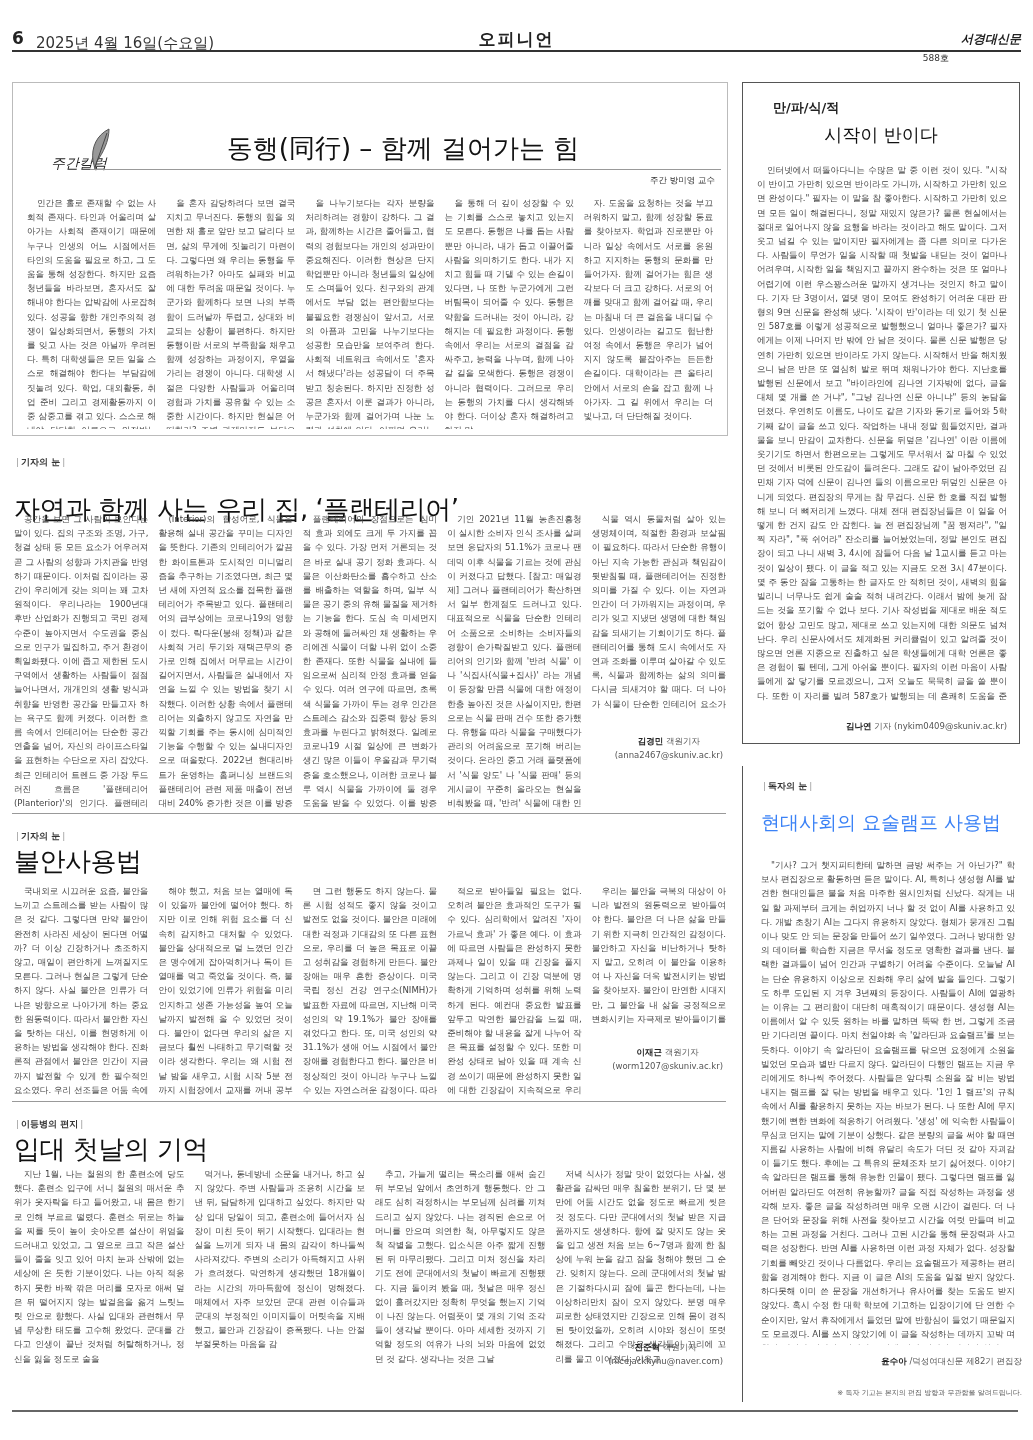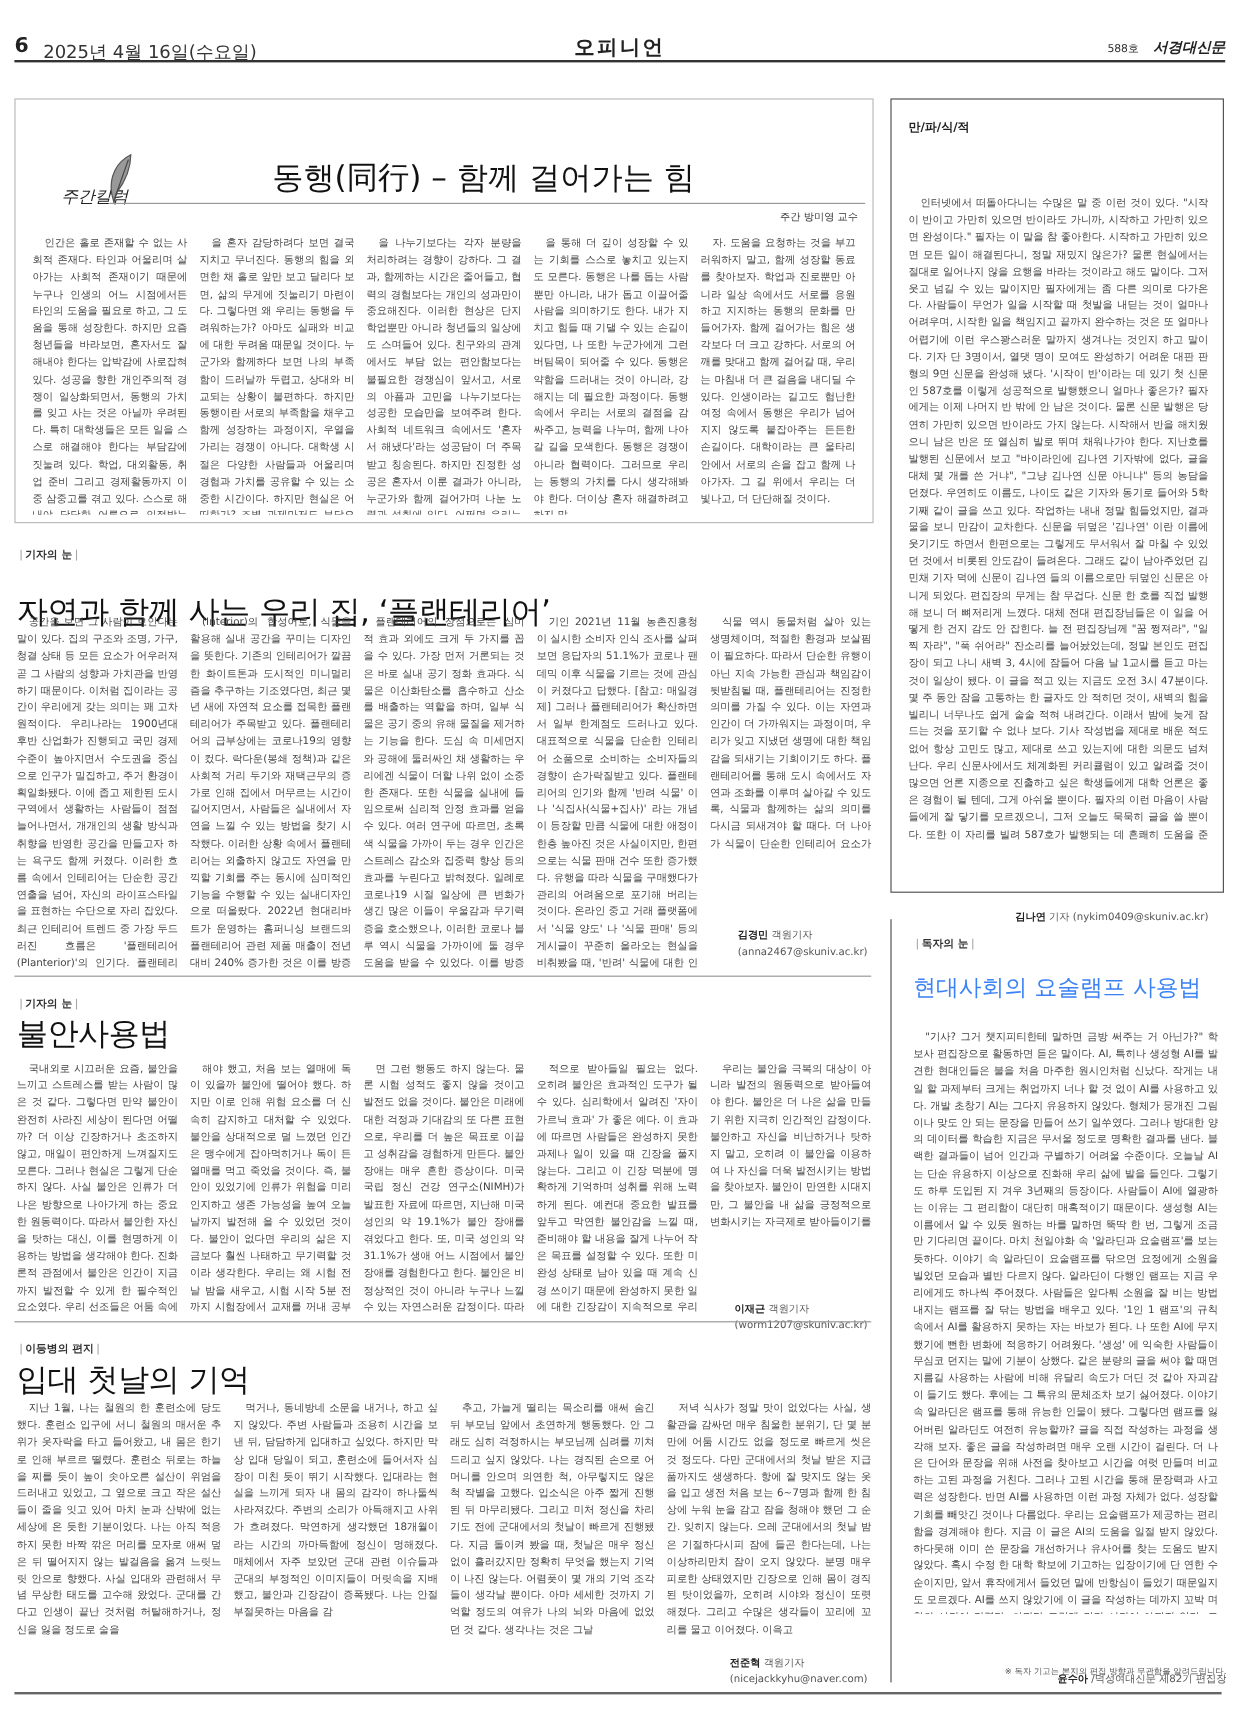--- a/index.html
+++ b/index.html
@@ -3,31 +3,31 @@
 <meta charset="utf-8">
 <style>
   html, body { margin:0; padding:0; background:#fff; }
   body { width:1033px; height:1440px; position:relative; overflow:hidden;
          font-family:"DejaVu Sans", "Liberation Sans", sans-serif; color:#333; }
   .abs { position:absolute; }
   .hdr { top:28px; left:12px; right:12px; height:22px; border-bottom:2px solid #333; }
   .hdr .pg { position:absolute; left:0; top:0; font-size:17px; font-weight:bold; color:#222; }
   .hdr .date { position:absolute; left:24px; top:6px; font-size:15px; color:#333; }
   .hdr .sec { position:absolute; left:0; right:0; top:0; text-align:center; font-size:17px; font-weight:bold; letter-spacing:2px; color:#222; }
-  .hdr .issue { position:absolute; right:72px; top:6px; font-size:9px; color:#333; }
+  .hdr .issue { position:absolute; right:72px; top:24px; font-size:9px; color:#333; }
   .hdr .paper { position:absolute; right:0; top:3px; font-size:12px; font-weight:bold; font-style:italic; color:#222; }
 
   .col-box { border:1px solid #bbb; }
   .body-text { font-size:8.6px; line-height:14.2px; color:#444; text-align:justify; }
   .cols { display:flex; gap:10px; }
   .cols > div { flex:1; overflow:hidden; }
   .kicker { font-size:9px; color:#333; font-weight:bold; }
   .kicker .bar { color:#999; font-weight:normal; padding:0 2px; }
   .h1 { font-size:26px; color:#111; font-weight:normal; letter-spacing:-0.5px; }
-  .byline { font-size:8.5px; color:#555; text-align:left; line-height:14px;margin-top:39px; }
+  .byline { font-size:8.5px; color:#555; text-align:center; line-height:14px; }
   .byline b { color:#222; }
   .rule { height:2px; background:#888; }
 
   
   .p { text-indent:10px; margin:0; }
 </style>
 </head>
 <body>
 
 <div class="abs hdr">
@@ -60,21 +60,22 @@
     <div>
         <p class="p">을 통해 더 깊이 성장할 수 있는 기회를 스스로 놓치고 있는지도 모른다. 동행은 나를 돕는 사람뿐만 아니라, 내가 돕고 이끌어줄 사람을 의미하기도 한다. 내가 지치고 힘들 때 기댈 수 있는 손길이 있다면, 나 또한 누군가에게 그런 버팀목이 되어줄 수 있다. 동행은 약함을 드러내는 것이 아니라, 강해지는 데 필요한 과정이다. 동행 속에서 우리는 서로의 결점을 감싸주고, 능력을 나누며, 함께 나아갈 길을 모색한다. 동행은 경쟁이 아니라 협력이다. 그러므로 우리는 동행의 가치를 다시 생각해봐야 한다. 더이상 혼자 해결하려고 하지 말</p>
       </div>
     <div>
         <p class="p">자. 도움을 요청하는 것을 부끄러워하지 말고, 함께 성장할 동료를 찾아보자. 학업과 진로뿐만 아니라 일상 속에서도 서로를 응원하고 지지하는 동행의 문화를 만들어가자. 함께 걸어가는 힘은 생각보다 더 크고 강하다. 서로의 어깨를 맞대고 함께 걸어갈 때, 우리는 마침내 더 큰 걸음을 내디딜 수 있다. 인생이라는 길고도 험난한 여정 속에서 동행은 우리가 넘어지지 않도록 붙잡아주는 든든한 손길이다. 대학이라는 큰 울타리 안에서 서로의 손을 잡고 함께 나아가자. 그 길 위에서 우리는 더 빛나고, 더 단단해질 것이다.</p>
       </div>
   </div>
 </div>
 
 <div class="abs" style="left:742px; top:82px; width:276px; height:660px; border:1px solid #555;">
-  <div class="abs" style="left:14px; top:16px; font-size:10px; font-weight:bold; color:#222;">만/파/식/적</div>
+  <div class="abs" style="left:30px; top:16px; font-size:13px; font-weight:bold; color:#222;">만/파/식/적</div>
+  <div class="abs" style="left:0; right:0; top:40px; text-align:center; font-size:18px; color:#111;">시작이 반이다</div>
   <div class="abs body-text" style="left:14px; top:80px; width:250px; height:540px; overflow:hidden;">
     <p class="p">인터넷에서 떠돌아다니는 수많은 말 중 이런 것이 있다. "시작이 반이고 가만히 있으면 반이라도 가니까, 시작하고 가만히 있으면 완성이다." 필자는 이 말을 참 좋아한다. 시작하고 가만히 있으면 모든 일이 해결된다니, 정말 재밌지 않은가? 물론 현실에서는 절대로 일어나지 않을 요행을 바라는 것이라고 해도 말이다. 그저 웃고 넘길 수 있는 말이지만 필자에게는 좀 다른 의미로 다가온다. 사람들이 무언가 일을 시작할 때 첫발을 내딛는 것이 얼마나 어려우며, 시작한 일을 책임지고 끝까지 완수하는 것은 또 얼마나 어렵기에 이런 우스꽝스러운 말까지 생겨나는 것인지 하고 말이다. 기자 단 3명이서, 열댓 명이 모여도 완성하기 어려운 대판 판형의 9면 신문을 완성해 냈다. '시작이 반'이라는 데 있기 첫 신문인 587호를 이렇게 성공적으로 발행했으니 얼마나 좋은가? 필자에게는 이제 나머지 반 밖에 안 남은 것이다. 물론 신문 발행은 당연히 가만히 있으면 반이라도 가지 않는다. 시작해서 반을 해치웠으니 남은 반은 또 열심히 발로 뛰며 채워나가야 한다. 지난호를 발행된 신문에서 보고 "바이라인에 김나연 기자밖에 없다, 글을 대체 몇 개를 쓴 거냐", "그냥 김나연 신문 아니냐" 등의 농담을 던졌다. 우연히도 이름도, 나이도 같은 기자와 동기로 들어와 5학기째 같이 글을 쓰고 있다. 작업하는 내내 정말 힘들었지만, 결과물을 보니 만감이 교차한다. 신문을 뒤덮은 '김나연' 이란 이름에 웃기기도 하면서 한편으로는 그렇게도 무서워서 잘 마칠 수 있었던 것에서 비롯된 안도감이 들려온다. 그래도 같이 남아주었던 김민채 기자 덕에 신문이 김나연 들의 이름으로만 뒤덮인 신문은 아니게 되었다. 편집장의 무게는 참 무겁다. 신문 한 호를 직접 발행해 보니 더 뼈저리게 느꼈다. 대체 전대 편집장님들은 이 일을 어떻게 한 건지 감도 안 잡힌다. 늘 전 편집장님께 "꿈 쩡져라", "일찍 자라", "푹 쉬어라" 잔소리를 늘어놨었는데, 정말 본인도 편집장이 되고 나니 새벽 3, 4시에 잠들어 다음 날 1교시를 듣고 마는 것이 일상이 됐다. 이 글을 적고 있는 지금도 오전 3시 47분이다. 몇 주 동안 잠을 고통하는 한 글자도 안 적히던 것이, 새벽의 힘을 빌리니 너무나도 쉽게 술술 적혀 내려간다. 이래서 밤에 늦게 잠드는 것을 포기할 수 없나 보다. 기사 작성법을 제대로 배운 적도 없어 항상 고민도 많고, 제대로 쓰고 있는지에 대한 의문도 넘쳐난다. 우리 신문사에서도 체계화된 커리큘럼이 있고 알려줄 것이 많으면 언론 지종으로 진출하고 싶은 학생들에게 대학 언론은 좋은 경험이 될 텐데, 그게 아쉬울 뿐이다. 필자의 이런 마음이 사람들에게 잘 닿기를 모르겠으니, 그저 오늘도 묵묵히 글을 쓸 뿐이다. 또한 이 자리를 빌려 587호가 발행되는 데 흔쾌히 도움을 준 모든 이들께 감사 인사를 전한다. "잘 읽었다", "고생 많았겠다"며 감상을 전해주는 이들에게도 감사 인사를 전한다. 힘차게 시작해 반을 지났으니, 나머지 주어진 남은 반도 열심히 해 보겠다.</p>
   </div>
   <div class="abs byline" style="right:12px; top:636px;">
     <b>김나연</b>
     <span>기자</span>
     <span>(nykim0409@skuniv.ac.kr)</span>
   </div>
 </div>
 

